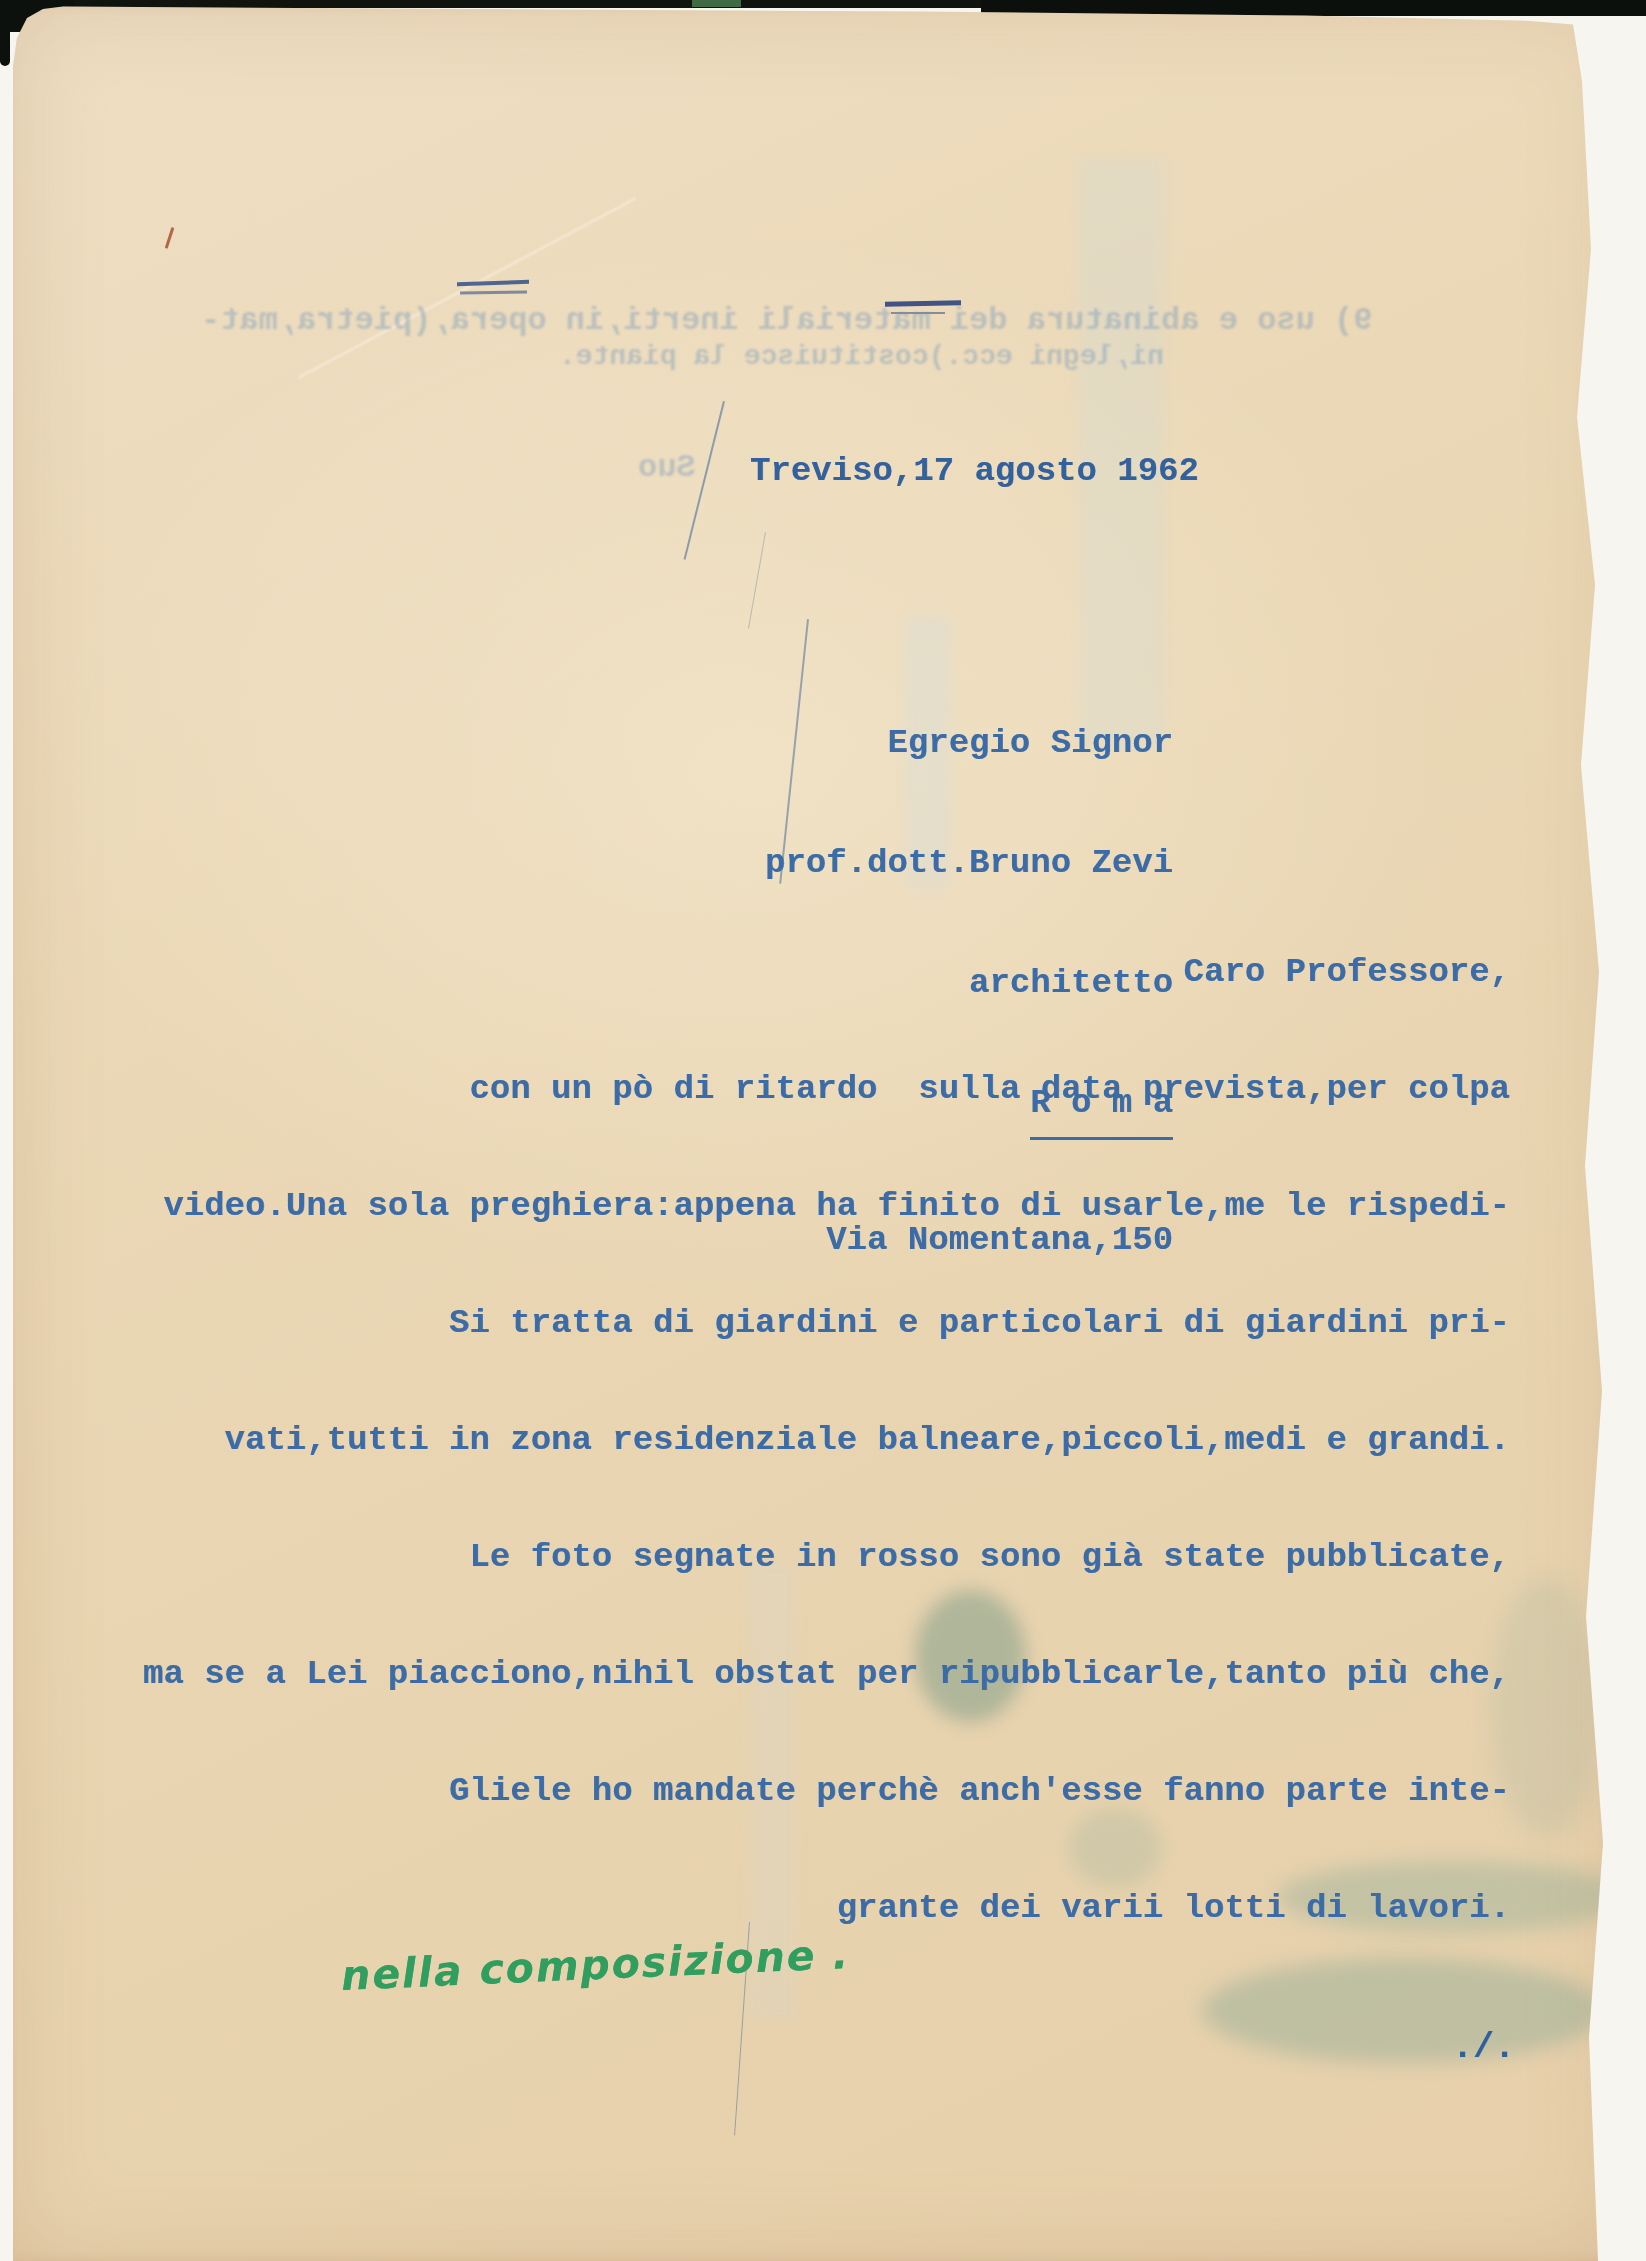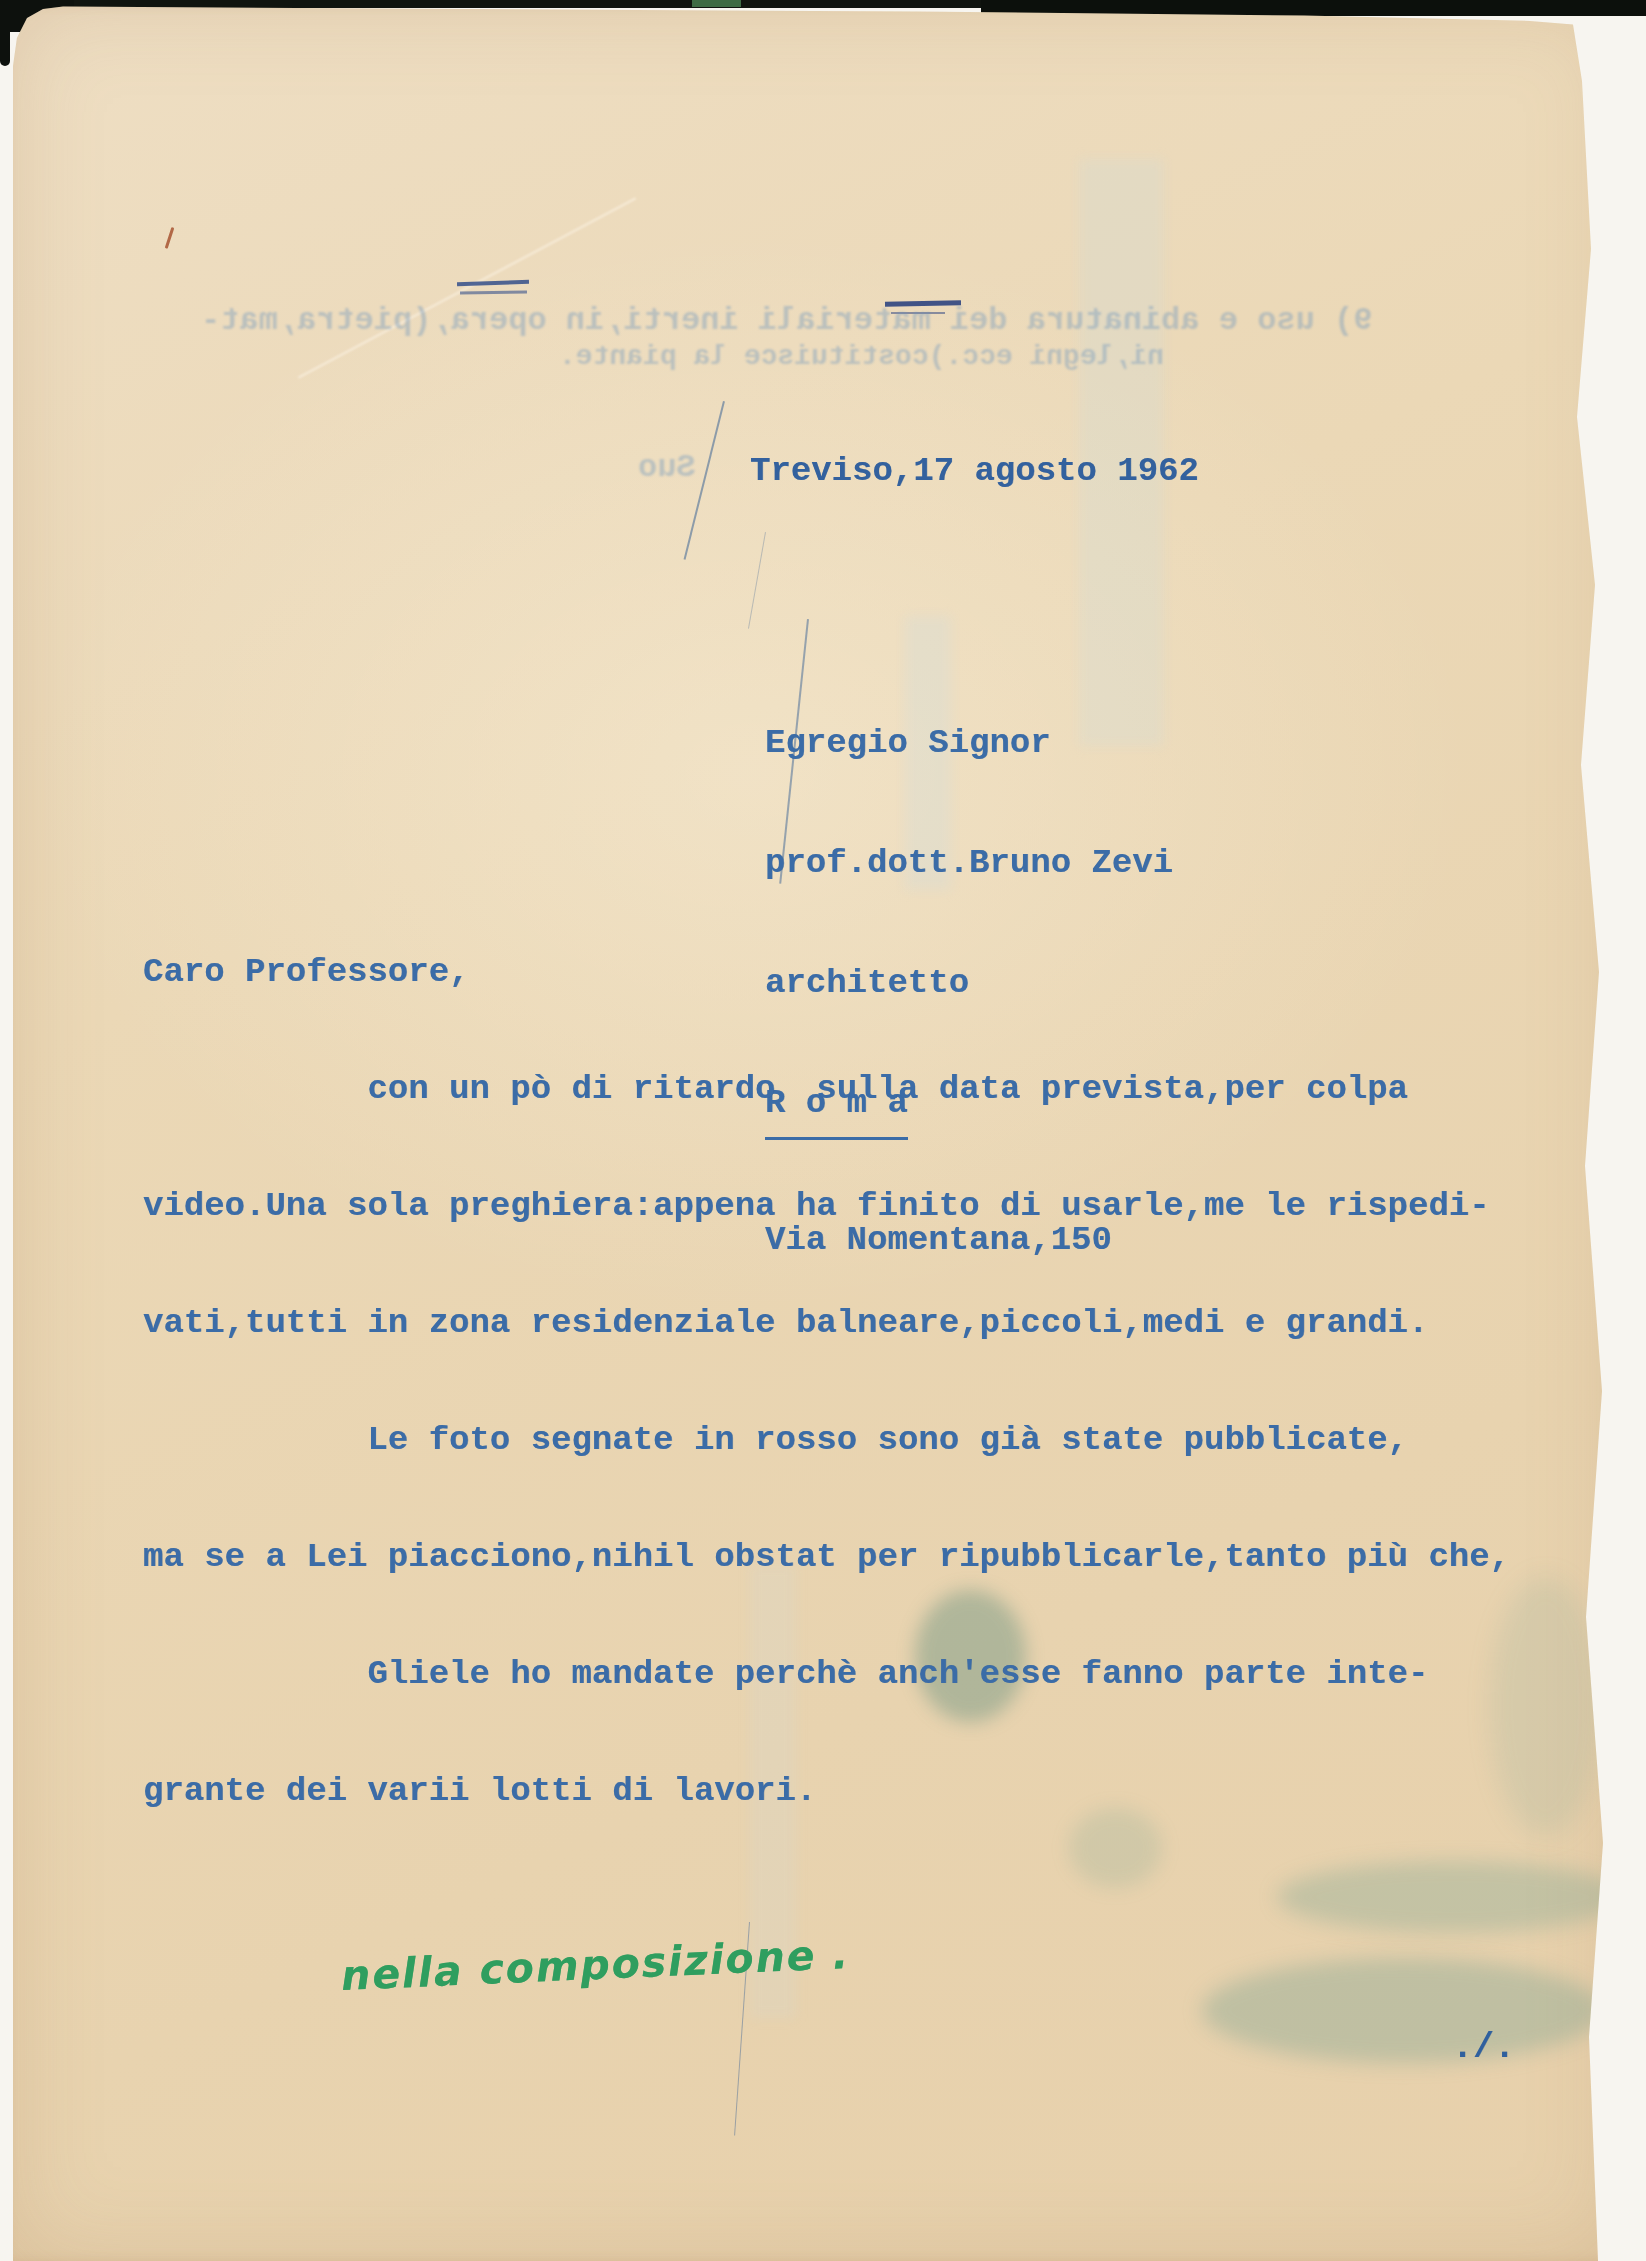--- a/index.html
+++ b/index.html
@@ -18,21 +18,21 @@
       radial-gradient(1033px 774px at 46% 34%, rgba(255,250,235,0.30), rgba(255,250,235,0) 70%),
       linear-gradient(155deg,#eedec3 0%,#ebd8b6 35%,#e8d3af 70%,#e7d0ab 100%);
     clip-path: polygon(50px 2.6px,452px 5.2px,903px 7.7px,1291px 11.6px,1517px 17px,1560px 20.7px,
       1569px 77px,1578px 245px,1564px 413px,1582px 581px,1568px 761px,1586px 968px,
       1572px 1162px,1589px 1387px,1573px 1613px,1590px 1839px,1576px 2033px,1585px 2257px,
       0px 2257px,0px 62px,3.9px 34px,14px 14px,30px 5.2px);
     box-shadow: inset 0 0 90px rgba(166,124,82,0.22), inset -6.5px 0 11.6px rgba(170,120,80,0.18);
   }
   
   .typed{position:absolute;color:#3b6ca7;font-weight:700;white-space:pre;
-         text-shadow:0.4px 0.4px 0.5px rgba(47,88,140,0.45);}
+         text-shadow:0.4px 0.4px 0.5px rgba(47,88,140,0.45);text-align:right;}
   .dateline{left:737px;top:447px;font-size:34px;line-height:40px;color:#33619e;}
   .address{left:715px;top:639px;font-size:34px;line-height:40px;margin-left:37px;}
   .address .roma-text{display:inline-block;border-bottom:3.9px solid #3b6ca7;padding-bottom:14px;}
   .bodytext{left:130px;top:871px;font-size:34px;line-height:39px;}
   .bl{height:39px;}
   .endmark{left:1439px;top:2024px;font-size:35px;color:#2f609e;}
   
   .handwriting{position:absolute;left:328px;top:1937px;font-family:"DejaVu Sans",sans-serif;
     font-style:italic;font-weight:600;font-size:41px;color:#2f9e5f;letter-spacing:1.9px;
     transform:rotate(-2.5deg);white-space:pre;text-shadow:0 0 0.6px rgba(40,150,90,.6);}
@@ -111,20 +111,21 @@
       <div>prof.dott.Bruno Zevi</div>
       <div>architetto</div>
       <div><span class="roma-text">R o m a</span></div>
       <div>Via Nomentana,150</div>
     </div>
 
     <div class="typed bodytext">
       <div class="bl">Caro Professore,</div>
       <div class="bl">           con un pò di ritardo  sulla data prevista,per colpa</div>
       <div class="bl">video.Una sola preghiera:appena ha finito di usarle,me le rispedi-</div>
+      <div class="bl">           Si tratta di giardini e particolari di giardini pri-</div>
       <div class="bl">vati,tutti in zona residenziale balneare,piccoli,medi e grandi.</div>
       <div class="bl">           Le foto segnate in rosso sono già state pubblicate,</div>
       <div class="bl">ma se a Lei piacciono,nihil obstat per ripubblicarle,tanto più che,</div>
       <div class="bl">           Gliele ho mandate perchè anch'esse fanno parte inte-</div>
       <div class="bl">grante dei varii lotti di lavori.</div>
       
       
       
       
       

